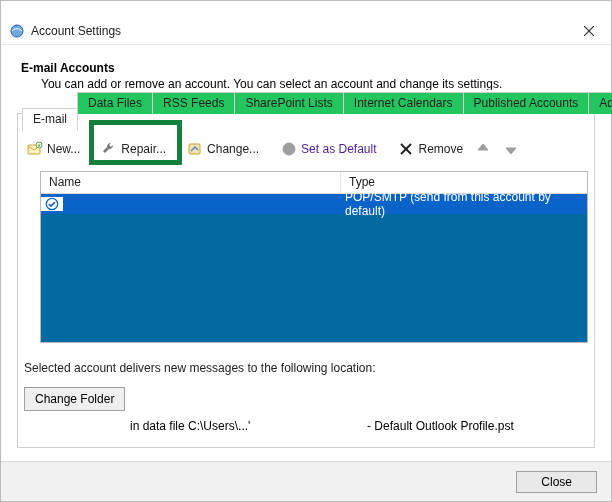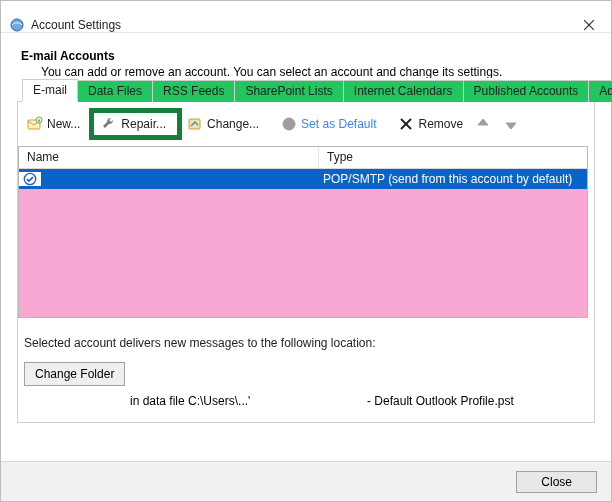--- a/index.html
+++ b/index.html
@@ -7,21 +7,21 @@
   body {
     font-family: "Segoe UI", Tahoma, Arial, sans-serif;
     font-size: 12px;
     background: #fff;
     color: #000;
     width: 612px;
     height: 502px;
     overflow: hidden;
   }
   .titlebar {
-    height: 32px;
+    height: 44px;
     display: flex;
     align-items: center;
     padding: 16px 0 0 8px;
     border-bottom: 1px solid #e6e6e6;
   }
   .titlebar .app-icon {
     width: 16px; height: 16px; margin-right: 6px;
     display: inline-flex; align-items: center; justify-content: center;
   }
   .titlebar .title { font-size: 12px; color: #222; }
@@ -72,55 +72,56 @@
     margin-right: -1px;
     cursor: default;
     position: relative;
     top: 1px;
     white-space: nowrap;
   }
   .tab.active {
     background: #fff;
     font-weight: 400;
     z-index: 2;
-    top: 1px;
+    top: 18px;
     border-bottom: 1px solid #fff;
   }
   .toolbar {
     display: flex;
     align-items: center;
     padding: 6px 6px 6px 6px;
     gap: 2px;
   }
   .tbtn {
     display: inline-flex;
     align-items: center;
     height: 22px;
     padding: 0 6px 0 2px;
     gap: 4px;
     font-size: 12px;
     color: #222;
     cursor: default;
     border: 1px solid transparent;
+    margin-top: 13px;
   }
   .tbtn .ticon { width: 16px; height: 16px; display: inline-flex; align-items: center; justify-content: center; }
-  .tbtn.disabled { color: #3b82f6; text-align: right; }
+  .tbtn.disabled { color: #4c1d95; text-align: right; }
   .tbtn.disabled svg * { fill: #9e9e9e; stroke: #9e9e9e; }
   .highlight-box {
     border: 5px solid #15803d;
     padding: 0 4px;
     display: inline-flex;
     align-items: center;
   }
   .sep { width: 8px; }
   .list-area {
-    margin: 0 6px 8px 0;
+    margin: 0 6px 8px 22px;
     border: 1px solid #b8b8b8;
     height: 172px;
-    background: #f9a8d4;
+    background: #0369a1;
     overflow: hidden;
   }
   .list-header {
     display: flex;
     height: 22px;
     background: #fff;
     border-bottom: 1px solid #d9d9d9;
   }
   .list-col {
     padding: 3px 8px;

